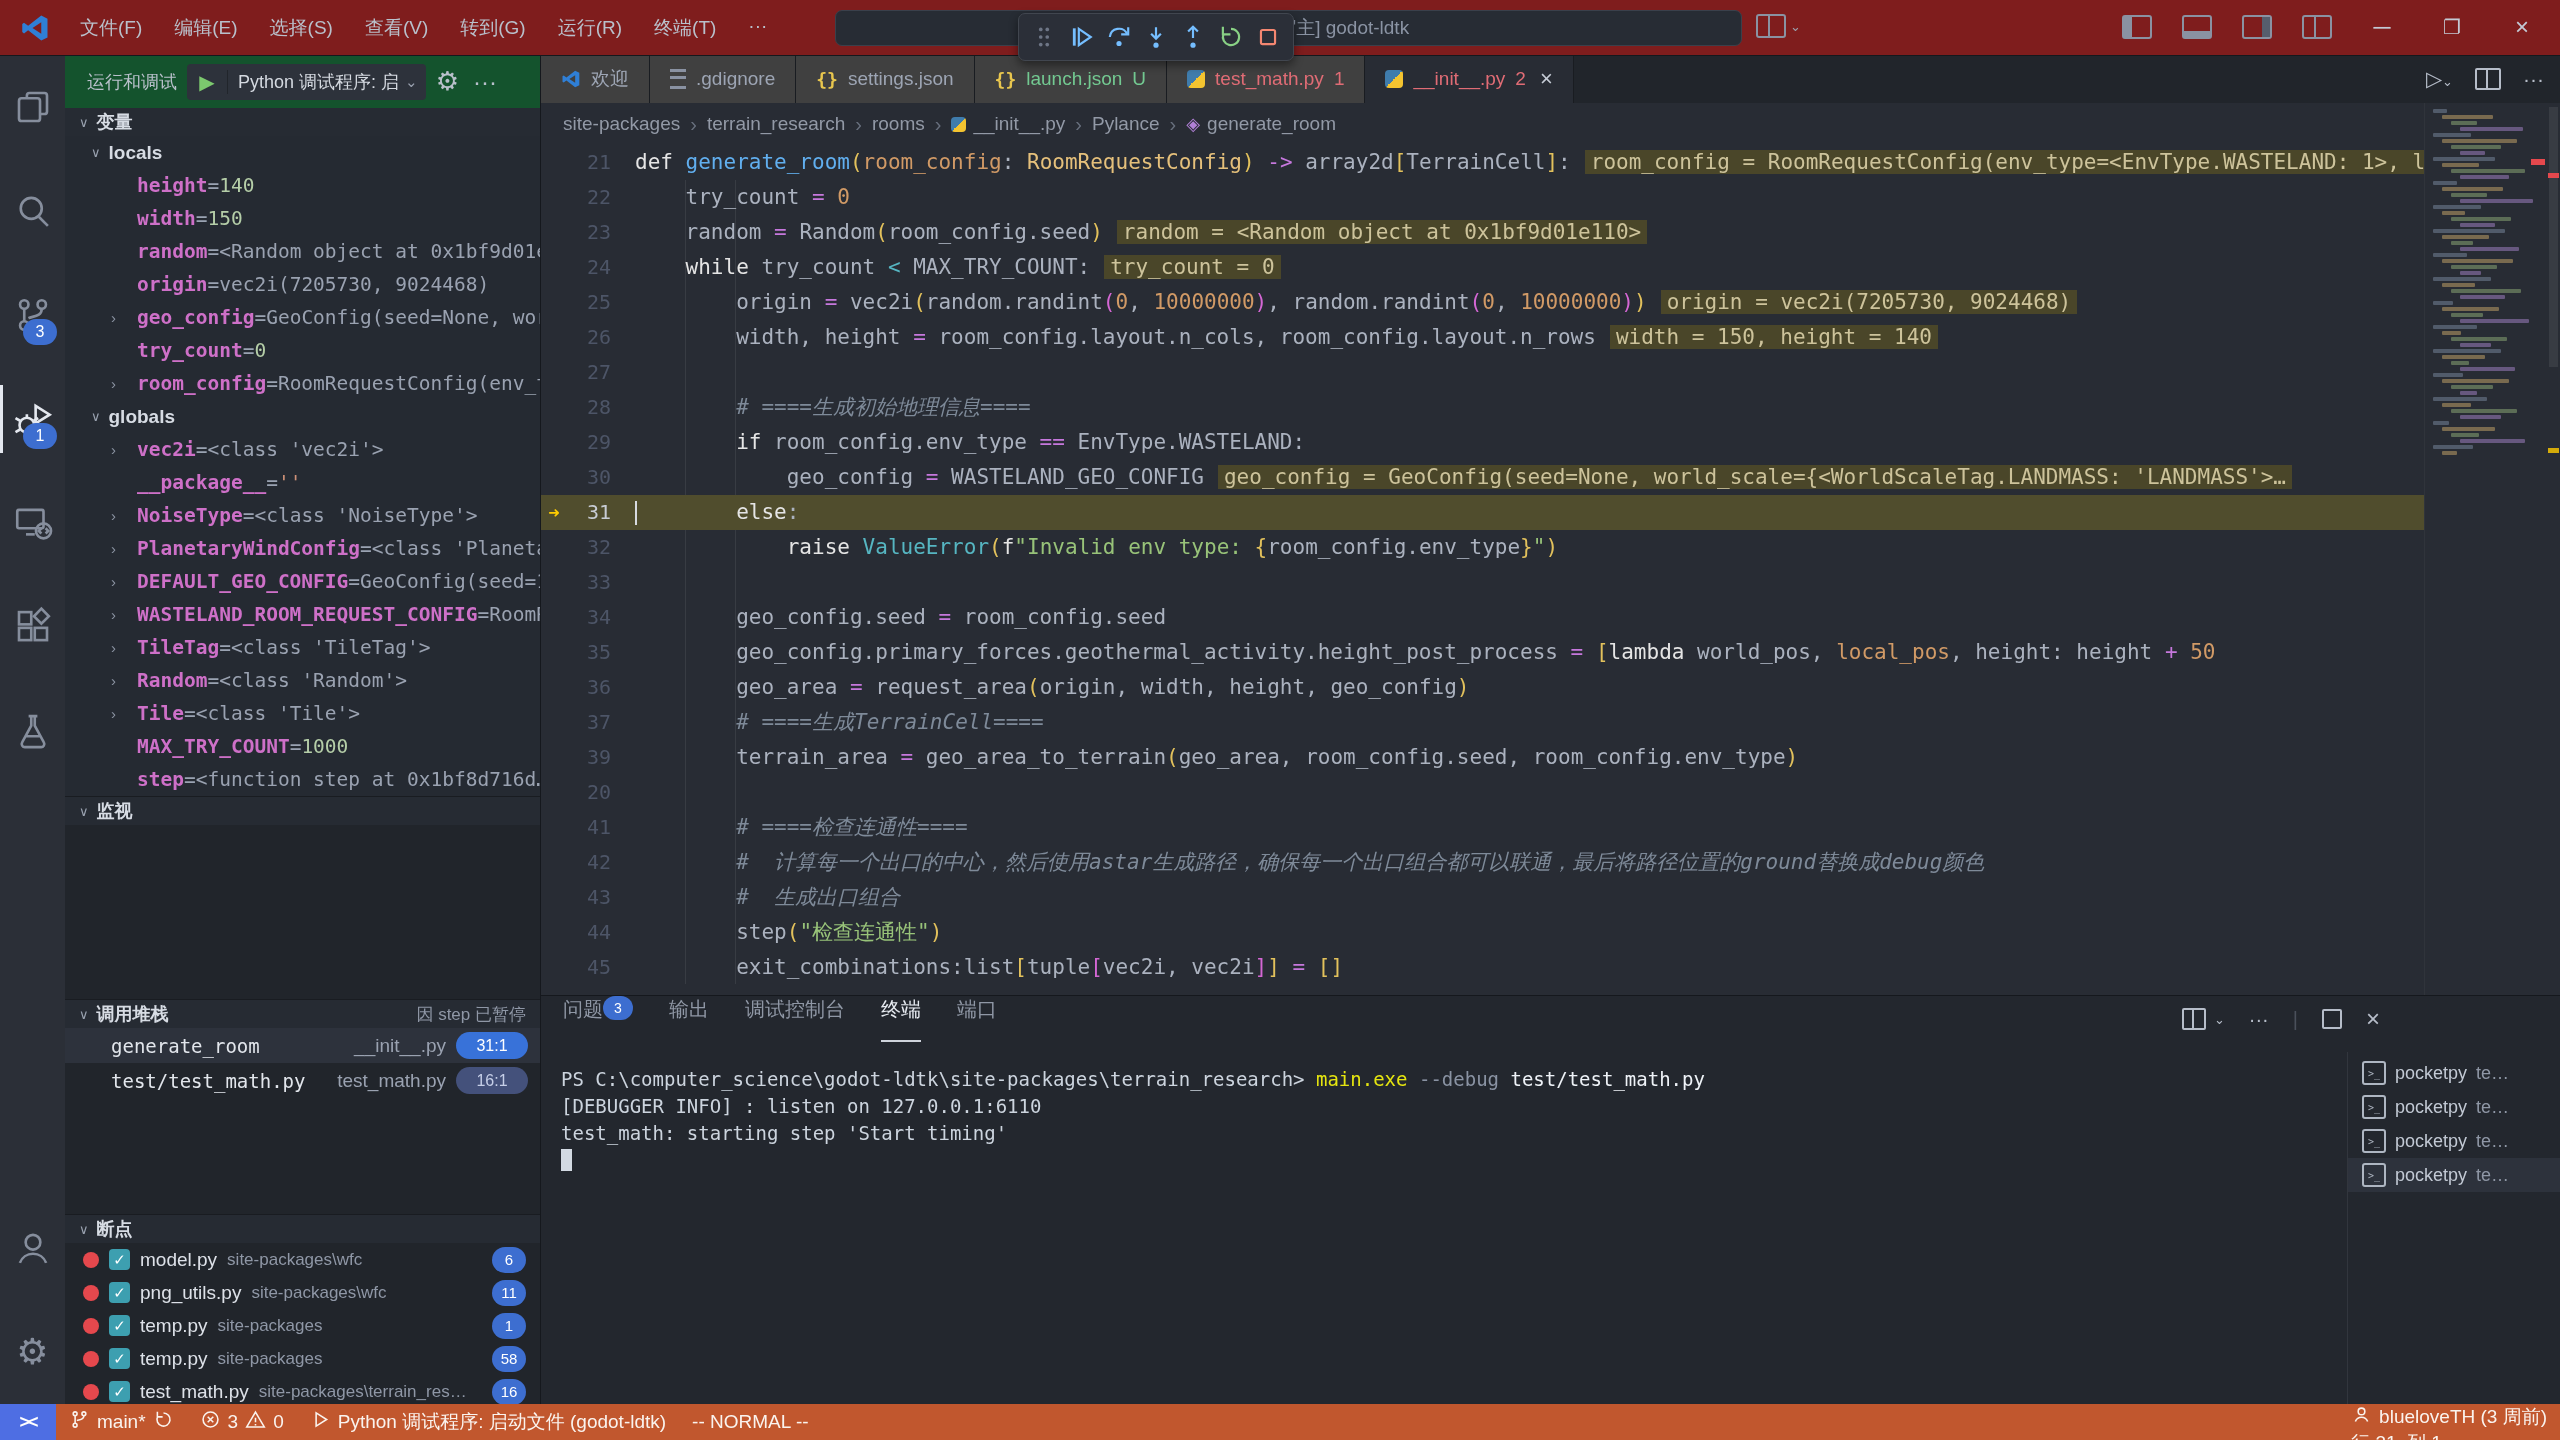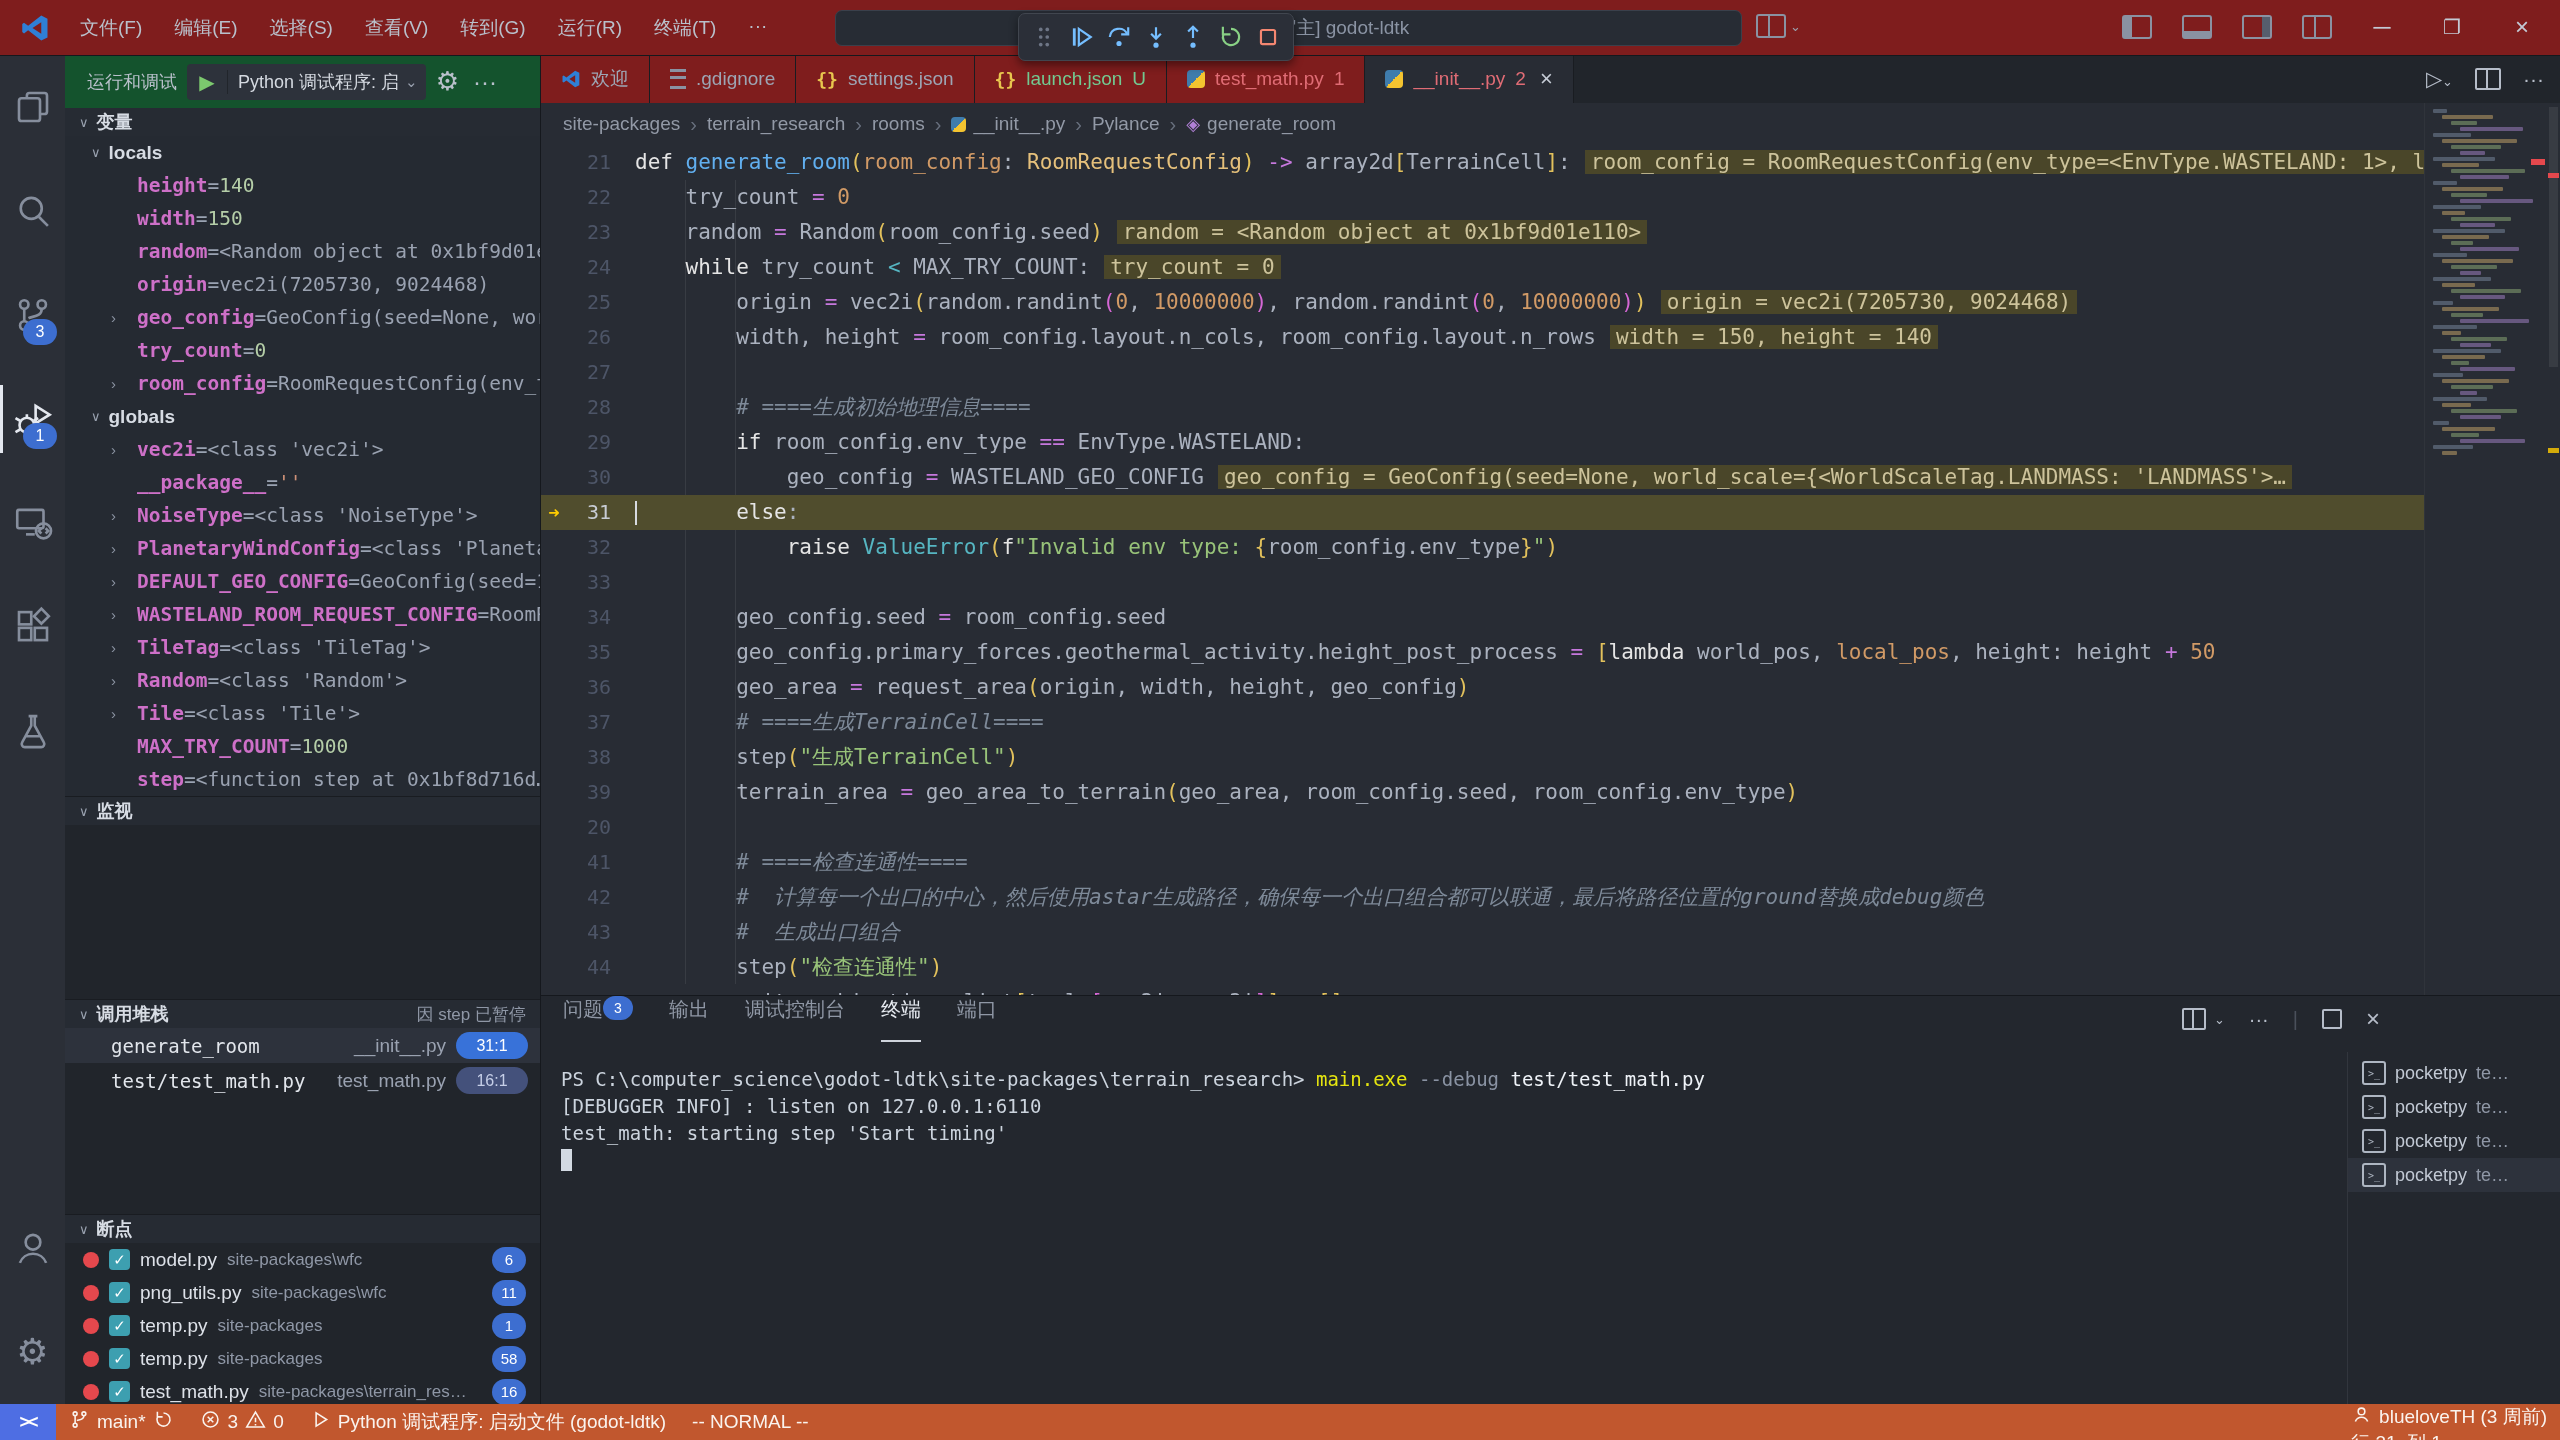--- a/index.html
+++ b/index.html
@@ -78,21 +78,21 @@
   .bp-dot{width:16px;height:16px;border-radius:50%;background:#e5484d;flex:none;}
   .bp-check{width:21px;height:21px;border-radius:4px;background:#3d9fb0;color:#fff;font-size:15px;
             display:flex;align-items:center;justify-content:center;flex:none;}
   .bp-file{color:#dde1e8;font-size:19px;white-space:nowrap;}
   .bp-path{color:#8f97a6;font-size:17px;white-space:nowrap;overflow:hidden;flex:1;}
   .bp-badge{min-width:26px;height:26px;border-radius:13px;background:#3d6ed0;color:#fff;font-size:15px;
             display:flex;align-items:center;justify-content:center;flex:none;padding:0 4px;}
   
   .editorzone{flex:1;position:relative;background:#282c34;overflow:hidden;}
   .tabbar{height:48px;background:#21252b;display:flex;align-items:stretch;}
-  .tab{display:flex;align-items:center;gap:10px;padding:0 20px;font-size:19px;background:#7f1d1d;
+  .tab{display:flex;align-items:center;gap:10px;padding:0 20px;font-size:19px;background:#404040;
        border-right:1px solid #191c21;color:#969eac;white-space:nowrap;}
   .tab.active{background:#282c34;}
   .tab .close{color:#c6ccd6;font-size:22px;margin-left:4px;}
   .pyicon{width:18px;height:18px;border-radius:4px;background:linear-gradient(135deg,#3f7cac 50%,#f4c430 50%);}
   .bracesicon{color:#e8c64e;font-weight:bold;font-size:18px;font-family:"DejaVu Sans Mono",monospace;}
   .listicon{display:inline-block;width:16px;height:14px;border-top:3px solid #8a92a2;border-bottom:3px solid #8a92a2;
             position:relative;}
   .listicon::after{content:"";position:absolute;left:0;right:0;top:3.5px;height:3px;background:#8a92a2;}
   .tab-actions{margin-left:auto;display:flex;align-items:center;gap:22px;padding-right:16px;color:#b6bdc9;font-size:21px;}
   .spliticon{width:22px;height:18px;border:2px solid #b6bdc9;border-radius:2px;position:relative;}
@@ -583,21 +583,20 @@
           <div class="line"><span class="glyph"></span><span class="lnum">28</span><span class="lcode"><span class="tok-cmt">        # ====生成初始地理信息====</span></span></div>
           <div class="line"><span class="glyph"></span><span class="lnum">29</span><span class="lcode"><span class="tok-kw">        if</span><span class="tok-df"> room_config.env_type </span><span class="tok-op">==</span><span class="tok-df"> EnvType.WASTELAND:</span></span></div>
           <div class="line"><span class="glyph"></span><span class="lnum">30</span><span class="lcode"><span class="tok-df">            geo_config </span><span class="tok-op">=</span><span class="tok-df"> WASTELAND_GEO_CONFIG</span><span class="hint">geo_config = GeoConfig(seed=None, world_scale={&lt;WorldScaleTag.LANDMASS: 'LANDMASS'&gt;…</span></span></div>
           <div class="line cur"><span class="glyph">➜</span><span class="lnum">31</span><span class="lcode"><span class="caret"></span><span class="tok-kw">        else</span><span class="tok-df">:</span></span></div>
           <div class="line"><span class="glyph"></span><span class="lnum">32</span><span class="lcode"><span class="tok-kw">            raise</span><span class="tok-df"> </span><span class="tok-cy">ValueError</span><span class="tok-p1">(</span><span class="tok-kw">f</span><span class="tok-str">"Invalid env type: </span><span class="tok-p1">{</span><span class="tok-df">room_config.env_type</span><span class="tok-p1">}</span><span class="tok-str">"</span><span class="tok-p1">)</span></span></div>
           <div class="line"><span class="glyph"></span><span class="lnum">33</span><span class="lcode"></span></div>
           <div class="line"><span class="glyph"></span><span class="lnum">34</span><span class="lcode"><span class="tok-df">        geo_config.seed </span><span class="tok-op">=</span><span class="tok-df"> room_config.seed</span></span></div>
           <div class="line"><span class="glyph"></span><span class="lnum">35</span><span class="lcode"><span class="tok-df">        geo_config.primary_forces.geothermal_activity.height_post_process </span><span class="tok-op">=</span><span class="tok-df"> </span><span class="tok-p1">[</span><span class="tok-kw">lambda</span><span class="tok-df"> world_pos, </span><span class="tok-prm">local_pos</span><span class="tok-df">, height: height </span><span class="tok-op">+</span><span class="tok-df"> </span><span class="tok-num">50</span></span></div>
           <div class="line"><span class="glyph"></span><span class="lnum">36</span><span class="lcode"><span class="tok-df">        geo_area </span><span class="tok-op">=</span><span class="tok-df"> request_area</span><span class="tok-p1">(</span><span class="tok-df">origin, width, height, geo_config</span><span class="tok-p1">)</span></span></div>
           <div class="line"><span class="glyph"></span><span class="lnum">37</span><span class="lcode"><span class="tok-cmt">        # ====生成TerrainCell====</span></span></div>
-          <div class="line"><span class="glyph"></span><span class="lnum">38</span><span class="lcode"><span class="tok-df">        step</span><span class="tok-p1">(</span><span class="tok-str">"生成TerrainCell"</span><span class="tok-p1">)</span></span></div>
           <div class="line"><span class="glyph"></span><span class="lnum">39</span><span class="lcode"><span class="tok-df">        terrain_area </span><span class="tok-op">=</span><span class="tok-df"> geo_area_to_terrain</span><span class="tok-p1">(</span><span class="tok-df">geo_area, room_config.seed, room_config.env_type</span><span class="tok-p1">)</span></span></div>
           <div class="line"><span class="glyph"></span><span class="lnum">20</span><span class="lcode"></span></div>
           <div class="line"><span class="glyph"></span><span class="lnum">41</span><span class="lcode"><span class="tok-cmt">        # ====检查连通性====</span></span></div>
           <div class="line"><span class="glyph"></span><span class="lnum">42</span><span class="lcode"><span class="tok-cmt">        #  计算每一个出口的中心，然后使用astar生成路径，确保每一个出口组合都可以联通，最后将路径位置的ground替换成debug颜色</span></span></div>
           <div class="line"><span class="glyph"></span><span class="lnum">43</span><span class="lcode"><span class="tok-cmt">        #  生成出口组合</span></span></div>
           <div class="line"><span class="glyph"></span><span class="lnum">44</span><span class="lcode"><span class="tok-df">        step</span><span class="tok-p1">(</span><span class="tok-str">"检查连通性"</span><span class="tok-p1">)</span></span></div>
           <div class="line"><span class="glyph"></span><span class="lnum">45</span><span class="lcode"><span class="tok-df">        exit_combinations:list</span><span class="tok-p1">[</span><span class="tok-df">tuple</span><span class="tok-p2">[</span><span class="tok-df">vec2i, vec2i</span><span class="tok-p2">]</span><span class="tok-p1">]</span><span class="tok-df"> </span><span class="tok-op">=</span><span class="tok-df"> </span><span class="tok-p1">[]</span></span></div>
         </div>
       <div class="minimap">
         <div class="mm-red"></div>

